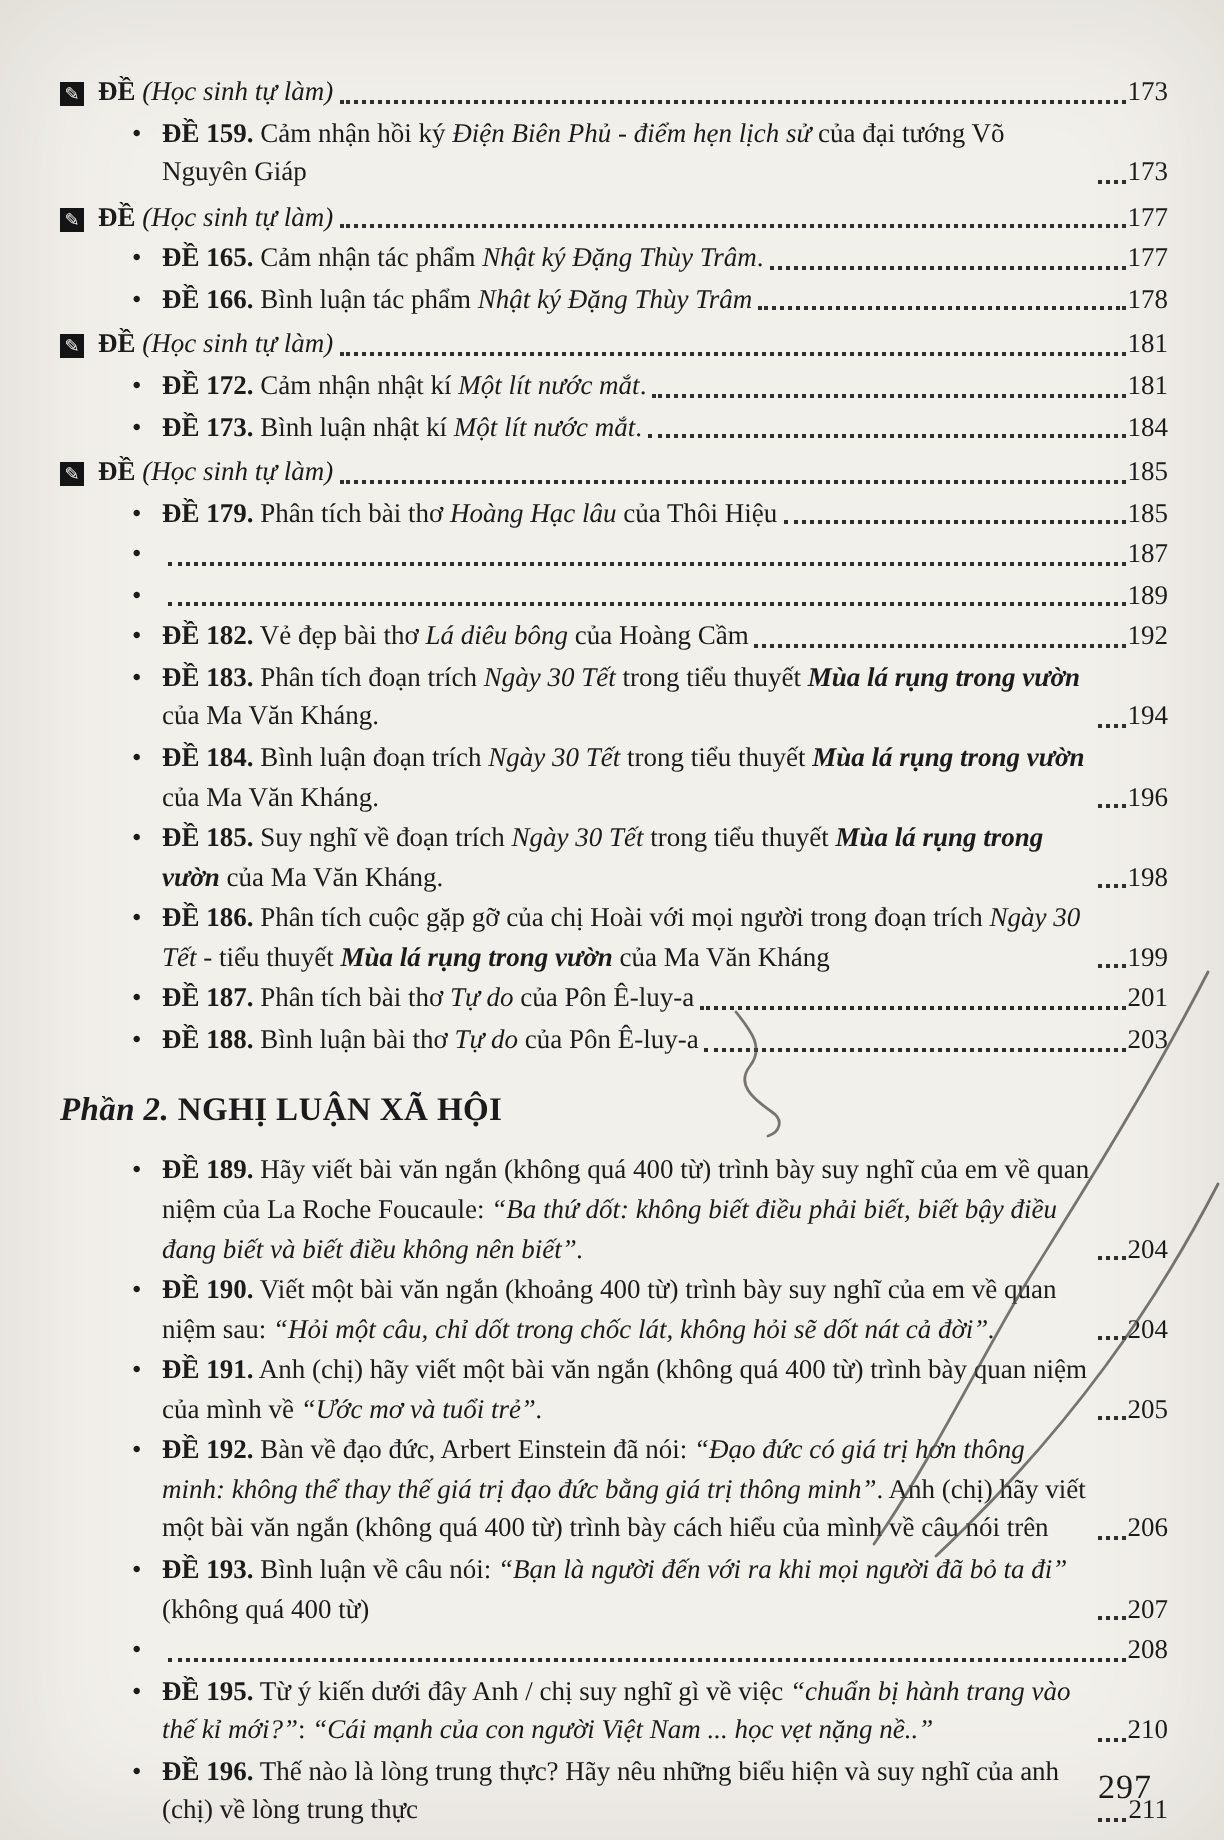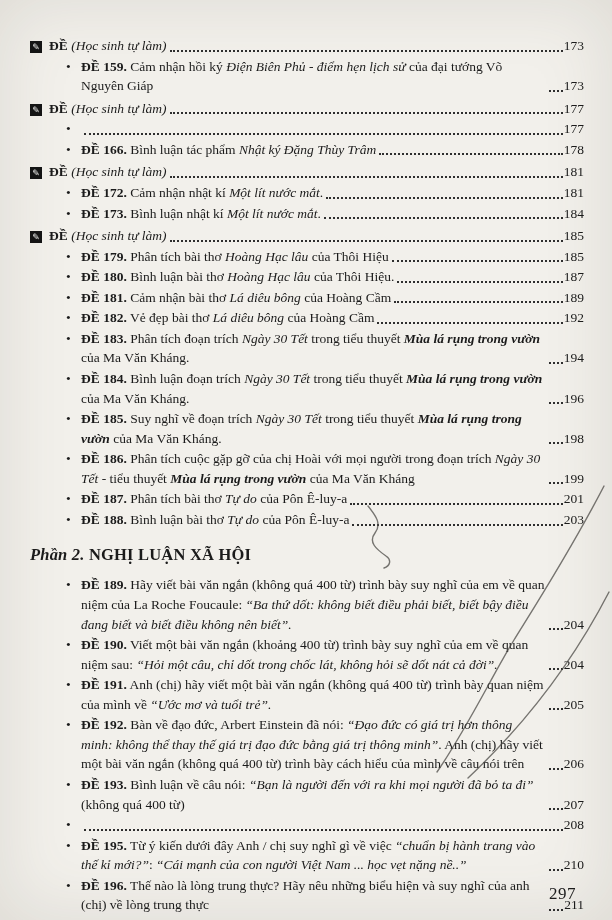--- a/index.html
+++ b/index.html
@@ -89,20 +89,21 @@
         <span class="marker square"><span class="sq">✎</span></span>
         <span class="row">
           <span class="text"><b class="num">ĐỀ</b> <span class="seg s-i">(Học sinh tự làm)</span></span>
           <span class="leader"></span>
           <span class="pagenum">177</span>
         </span>
       </div>
       <div class="entry bullet">
         <span class="marker">•</span>
         <span class="row">
+          <span class="text"><b class="num">ĐỀ 165.</b> <span class="seg s-n">Cảm nhận tác phẩm </span><span class="seg s-i">Nhật ký Đặng Thùy Trâm</span><span class="seg s-n">.</span></span>
           <span class="leader"></span>
           <span class="pagenum">177</span>
         </span>
       </div>
       <div class="entry bullet">
         <span class="marker">•</span>
         <span class="row">
           <span class="text"><b class="num">ĐỀ 166.</b> <span class="seg s-n">Bình luận tác phẩm </span><span class="seg s-i">Nhật ký Đặng Thùy Trâm</span></span>
           <span class="leader"></span>
           <span class="pagenum">178</span>
@@ -144,29 +145,27 @@
         <span class="marker">•</span>
         <span class="row">
           <span class="text"><b class="num">ĐỀ 179.</b> <span class="seg s-n">Phân tích bài thơ </span><span class="seg s-i">Hoàng Hạc lâu</span><span class="seg s-n"> của Thôi Hiệu</span></span>
           <span class="leader"></span>
           <span class="pagenum">185</span>
         </span>
       </div>
       <div class="entry bullet">
         <span class="marker">•</span>
         <span class="row">
-          <span class="text"><b class="num">ĐỀ 180.</b> <span class="seg s-n">Bình luận bài thơ </span><span class="seg s-i">Hoàng Hạc lâu</span><span class="seg s-n"> của Thôi Hiệu.</span></span>
           <span class="leader"></span>
           <span class="pagenum">187</span>
         </span>
       </div>
       <div class="entry bullet">
         <span class="marker">•</span>
         <span class="row">
-          <span class="text"><b class="num">ĐỀ 181.</b> <span class="seg s-n">Cảm nhận bài thơ </span><span class="seg s-i">Lá diêu bông</span><span class="seg s-n"> của Hoàng Cầm</span></span>
           <span class="leader"></span>
           <span class="pagenum">189</span>
         </span>
       </div>
       <div class="entry bullet">
         <span class="marker">•</span>
         <span class="row">
           <span class="text"><b class="num">ĐỀ 182.</b> <span class="seg s-n">Vẻ đẹp bài thơ </span><span class="seg s-i">Lá diêu bông</span><span class="seg s-n"> của Hoàng Cầm</span></span>
           <span class="leader"></span>
           <span class="pagenum">192</span>

